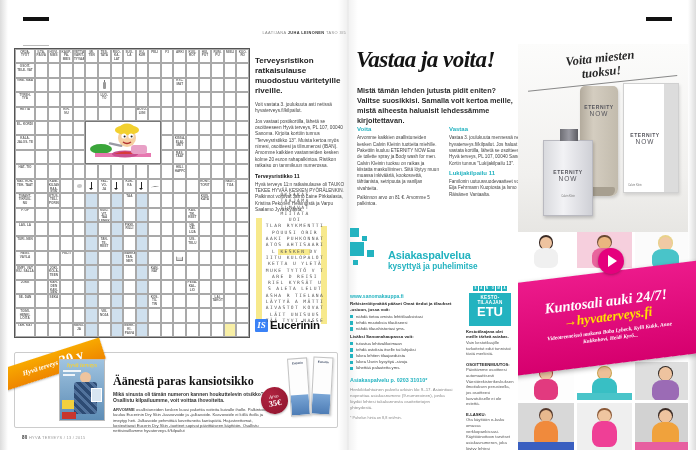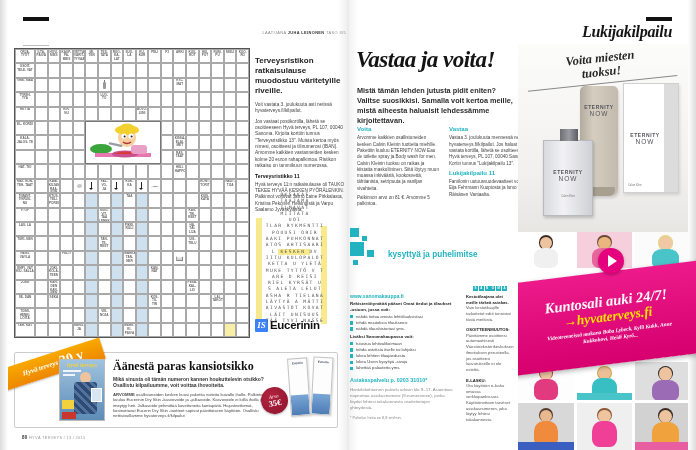--- a/index.html
+++ b/index.html
@@ -61,21 +61,21 @@
   #ribbon .r-big{font:700 14px var(--serif);color:#fff}
   #cover{left:44px;top:6px;width:46px;height:62px;background:linear-gradient(180deg,#9fc3e0,#5d8cb5);border:.5px solid #bbb;overflow:hidden}
   #cover .masthead{font:italic 700 6px/1 var(--serif);color:#f2d13e;text-align:center;margin-top:2px}
   .cov-man-head{position:absolute;left:20px;top:12px;width:11px;height:11px;border-radius:50%;background:#eec49e}
   .cov-man-body{position:absolute;left:14px;top:22px;width:23px;height:32px;border-radius:3px;
                 background:repeating-linear-gradient(45deg,#2d4b74 0 3px,#51729c 3px 6px)}
   .cov-chip1{position:absolute;left:2px;top:40px;width:12px;height:9px;background:#f2d13e}
   .cov-chip2{position:absolute;right:2px;top:28px;width:11px;height:14px;background:#d8e6f2;border:.5px solid #fff}
   .cov-chip3{position:absolute;left:2px;top:52px;width:14px;height:7px;background:#c8362d}
   .cov-line{position:absolute;height:1.5px;background:rgba(255,255,255,.85)}
-  #adtext{left:98px;top:7px;width:158px}
+  #adtext{left:98px;top:22px;width:158px}
   #adtext h3{font:700 12px/1.05 var(--serif);color:#101010;margin-bottom:3px}
   #adtext .adlead{font:700 5px/1.3 var(--sans);color:#333;margin-bottom:3px}
   #adtext .adbody{font:4.2px/1.3 var(--sans);color:#444}
   #redbadge{left:246px;top:34px;width:27px;height:27px;border-radius:50%;transform:rotate(-10deg);
             background:radial-gradient(circle at 35% 30%,#b12340,#8c142d);color:#fff;text-align:center;
             display:flex;flex-direction:column;justify-content:center;box-shadow:0 1px 2px rgba(0,0,0,.3)}
   #redbadge .b-top{font:italic 5px/1 var(--serif)}
   #redbadge .b-val{font:700 8.5px/1 var(--serif)}
   .eucbox{width:20px;height:58px;background:#fdfdfd;border:.6px solid #c3c3c3;overflow:hidden;box-shadow:1px 1px 2px rgba(0,0,0,.15)}
   .eucbox .brand{font:700 3px/1 var(--sans);color:#33415c;text-align:center;margin-top:3px}
@@ -604,21 +604,20 @@
     </div>
   </div>
 
   <div class="abs pagefooter" style="left:22px;top:435px">
     <b>80</b> <span>HYVÄ TERVEYS / 13 / 2015</span>
   </div>
 
   <div class="abs fold"></div>
 
   <div class="abs kbar" style="left:646px;top:17px"></div>
-  <div class="abs kicker" style="left:530px;top:24px;width:142px;text-align:right">Lukijakilpailu</div>
   <div class="abs krule" style="left:646px;top:45px"></div>
 
   <div class="abs" id="rintro">Mistä tämän lehden jutusta pidit eniten? Valitse suosikkisi. Samalla voit kertoa meille, mistä aiheesta haluaisit lehdessämme kirjoitettavan.</div>
   <div class="abs" id="rheadline">Vastaa ja voita!</div>
 
   <div class="abs rcol" id="rcolA">
     <h5>Voita</h5>
     <p>Arvomme kaikkien osallistuneiden kesken Calvin Kleinin tuotteita miehille. Pakettiin kuuluu ETERNITY NOW Eau de toilette spray ja Body wash for men. Calvin Kleinin tuoksu on raikas ja kiistatta maskuliininen. Siitä löytyy muun muassa inkivääriä, kookosvettä, tähtianista, setripuuta ja vaniljan vivahteita.</p>
     <p>Palkinnon arvo on 81 €. Arvomme 5 palkintoa.</p>
   </div>
@@ -657,20 +656,21 @@
     </div>
   </div>
 
   <div class="abs sq" style="left:350px;top:228px;width:9px;height:9px"></div>
   <div class="abs sq" style="left:362px;top:236px;width:5px;height:5px"></div>
   <div class="abs sq" style="left:350px;top:242px;width:14px;height:14px"></div>
   <div class="abs sq" style="left:367px;top:250px;width:7px;height:7px"></div>
   <div class="abs sq" style="left:353px;top:260px;width:5px;height:5px"></div>
 
   <div class="abs" id="svc-head">
+    <div class="h1">Asiakaspalvelua</div>
     <div class="h2">kysyttyä ja puhelimitse</div>
   </div>
 
   <div class="abs" id="svc-left">
     <div class="web">www.sanomakauppa.fi</div>
     <div class="bold">Rekisteröitymättä pääset Omat tiedot ja tilaukset -osioon, jossa voit:</div>
     <ul id="web-bullets">
         <li>nähdä tietoa omista lehtitilauksistasi</li>
         <li>tehdä muutoksia tilaukseesi</li>
         <li>nähdä tilaushistoriasi yms.</li>
@@ -690,20 +690,25 @@
 
   <div class="abs" id="kesto">
     <div id="sanoma-row">
         <span>S</span>
         <span>A</span>
         <span>N</span>
         <span>O</span>
         <span>M</span>
         <span>A</span>
       </div>
+    <div id="etu-box">
+      <div class="e1">KESTO-</div>
+      <div class="e1">TILAAJAN</div>
+      <div class="e2">ETU</div>
+    </div>
     <div class="kb">Kestotilaajana olet meille tärkeä asiakas.</div>
     <div class="kt">Vain kestotilaajille tarkoitetut edut tunnistat tästä merkistä.</div>
     <div class="kh">OSOITTEENMUUTOS:</div>
     <div class="kt">Päivitämme osoitteesi automaattisesti Väestörekisterikeskuksen ilmoituksen perusteella, jos osoitteesi luovutukselle ei ole estettä.</div>
     <div class="kh">E-LASKU:</div>
     <div class="kt">Ota käyttöön e-lasku omassa verkkopankissasi. Käyttöönottoon tarvitset asiakasnumeron, joka löytyy lehtesi takakannesta.</div>
   </div>
 
   <div class="abs" id="gym">
     <div id="tiles">

